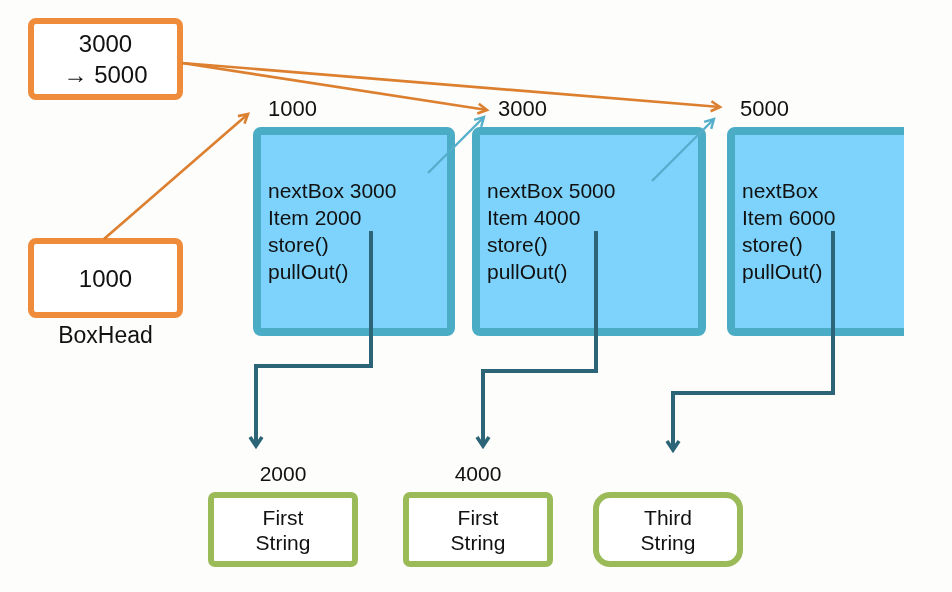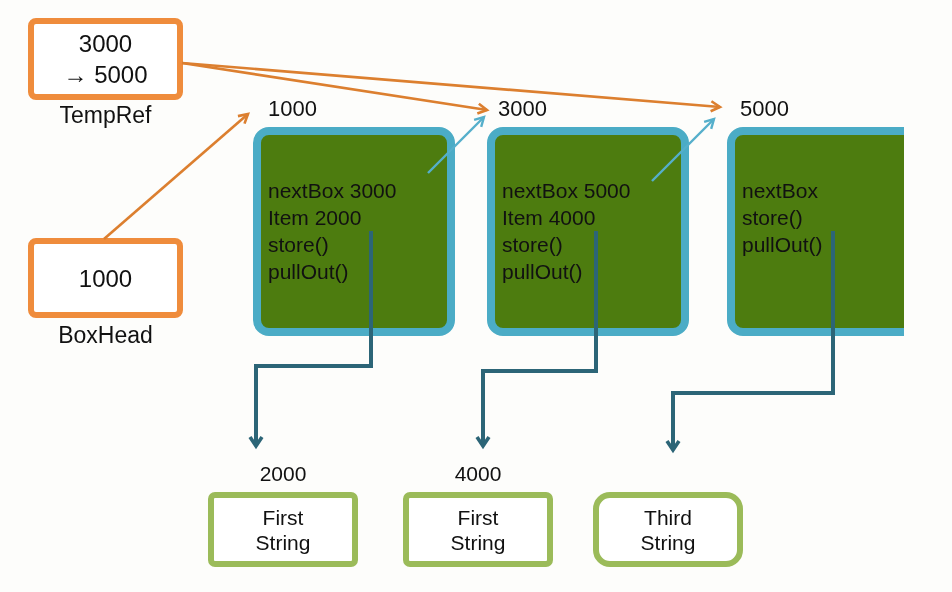--- a/index.html
+++ b/index.html
@@ -53,26 +53,26 @@
     z-index:2;
   }
   .tempref-label{left:28px;top:102px;width:155px;}
   .boxhead-label{left:28px;top:322px;width:155px;}
 
   
   .node{
     position:absolute;top:127px;
     width:186px;height:193px;
     border:8px solid var(--teal);
-    border-radius:16px;
-    background:#4d7c0f;
+    border-radius:8px;
+    background:#7dd3fc;
     z-index:1;
   }
   .node1{left:253px;}
-  .node2{left:487px;}
+  .node2{left:472px;padding-left:32px;}
   .node3{left:727px;}
   .node-lines{
     position:absolute;left:7px;top:42px;
     font-size:21px;line-height:27px;
     white-space:nowrap;
   }
   .node-label{
     position:absolute;top:96px;
     font-size:22px;
     z-index:2;
@@ -134,21 +134,20 @@
 
     <path class="arrow-line stroke-d" stroke-width="4" marker-end="url(#head-d)" d="M371,231 L371,366 L256,366 L256,446"></path>
     <path class="arrow-line stroke-d" stroke-width="4" marker-end="url(#head-d)" d="M596,231 L596,371 L483,371 L483,446"></path>
     <path class="arrow-line stroke-d" stroke-width="4" marker-end="url(#head-d)" d="M833,231 L833,393 L673,393 L673,450"></path>
   </svg>
 
   <div class="obox tempref">
     <div>3000</div>
     <div>→ 5000</div>
   </div>
-  <div class="box-label tempref-label">TempRef</div>
 
   <div class="obox boxhead">
     <div>1000</div>
   </div>
   <div class="box-label boxhead-label">BoxHead</div>
 
   <div class="node-label nlabel1">1000</div>
   <div class="node-label nlabel2">3000</div>
   <div class="node-label nlabel3">5000</div>
 
@@ -164,20 +163,21 @@
     <div class="node-lines">
       <div>nextBox 5000</div>
       <div>Item 4000</div>
       <div>store()</div>
       <div>pullOut()</div>
     </div>
   </div>
   <div class="node node3">
     <div class="node-lines">
       <div>nextBox</div>
+      <div>Item 6000</div>
       <div>store()</div>
       <div>pullOut()</div>
     </div>
   </div>
 
   <div class="gaddr gaddr1">2000</div>
   <div class="gaddr gaddr2">4000</div>
 
   <div class="gbox gbox1">
     <div>First</div>

